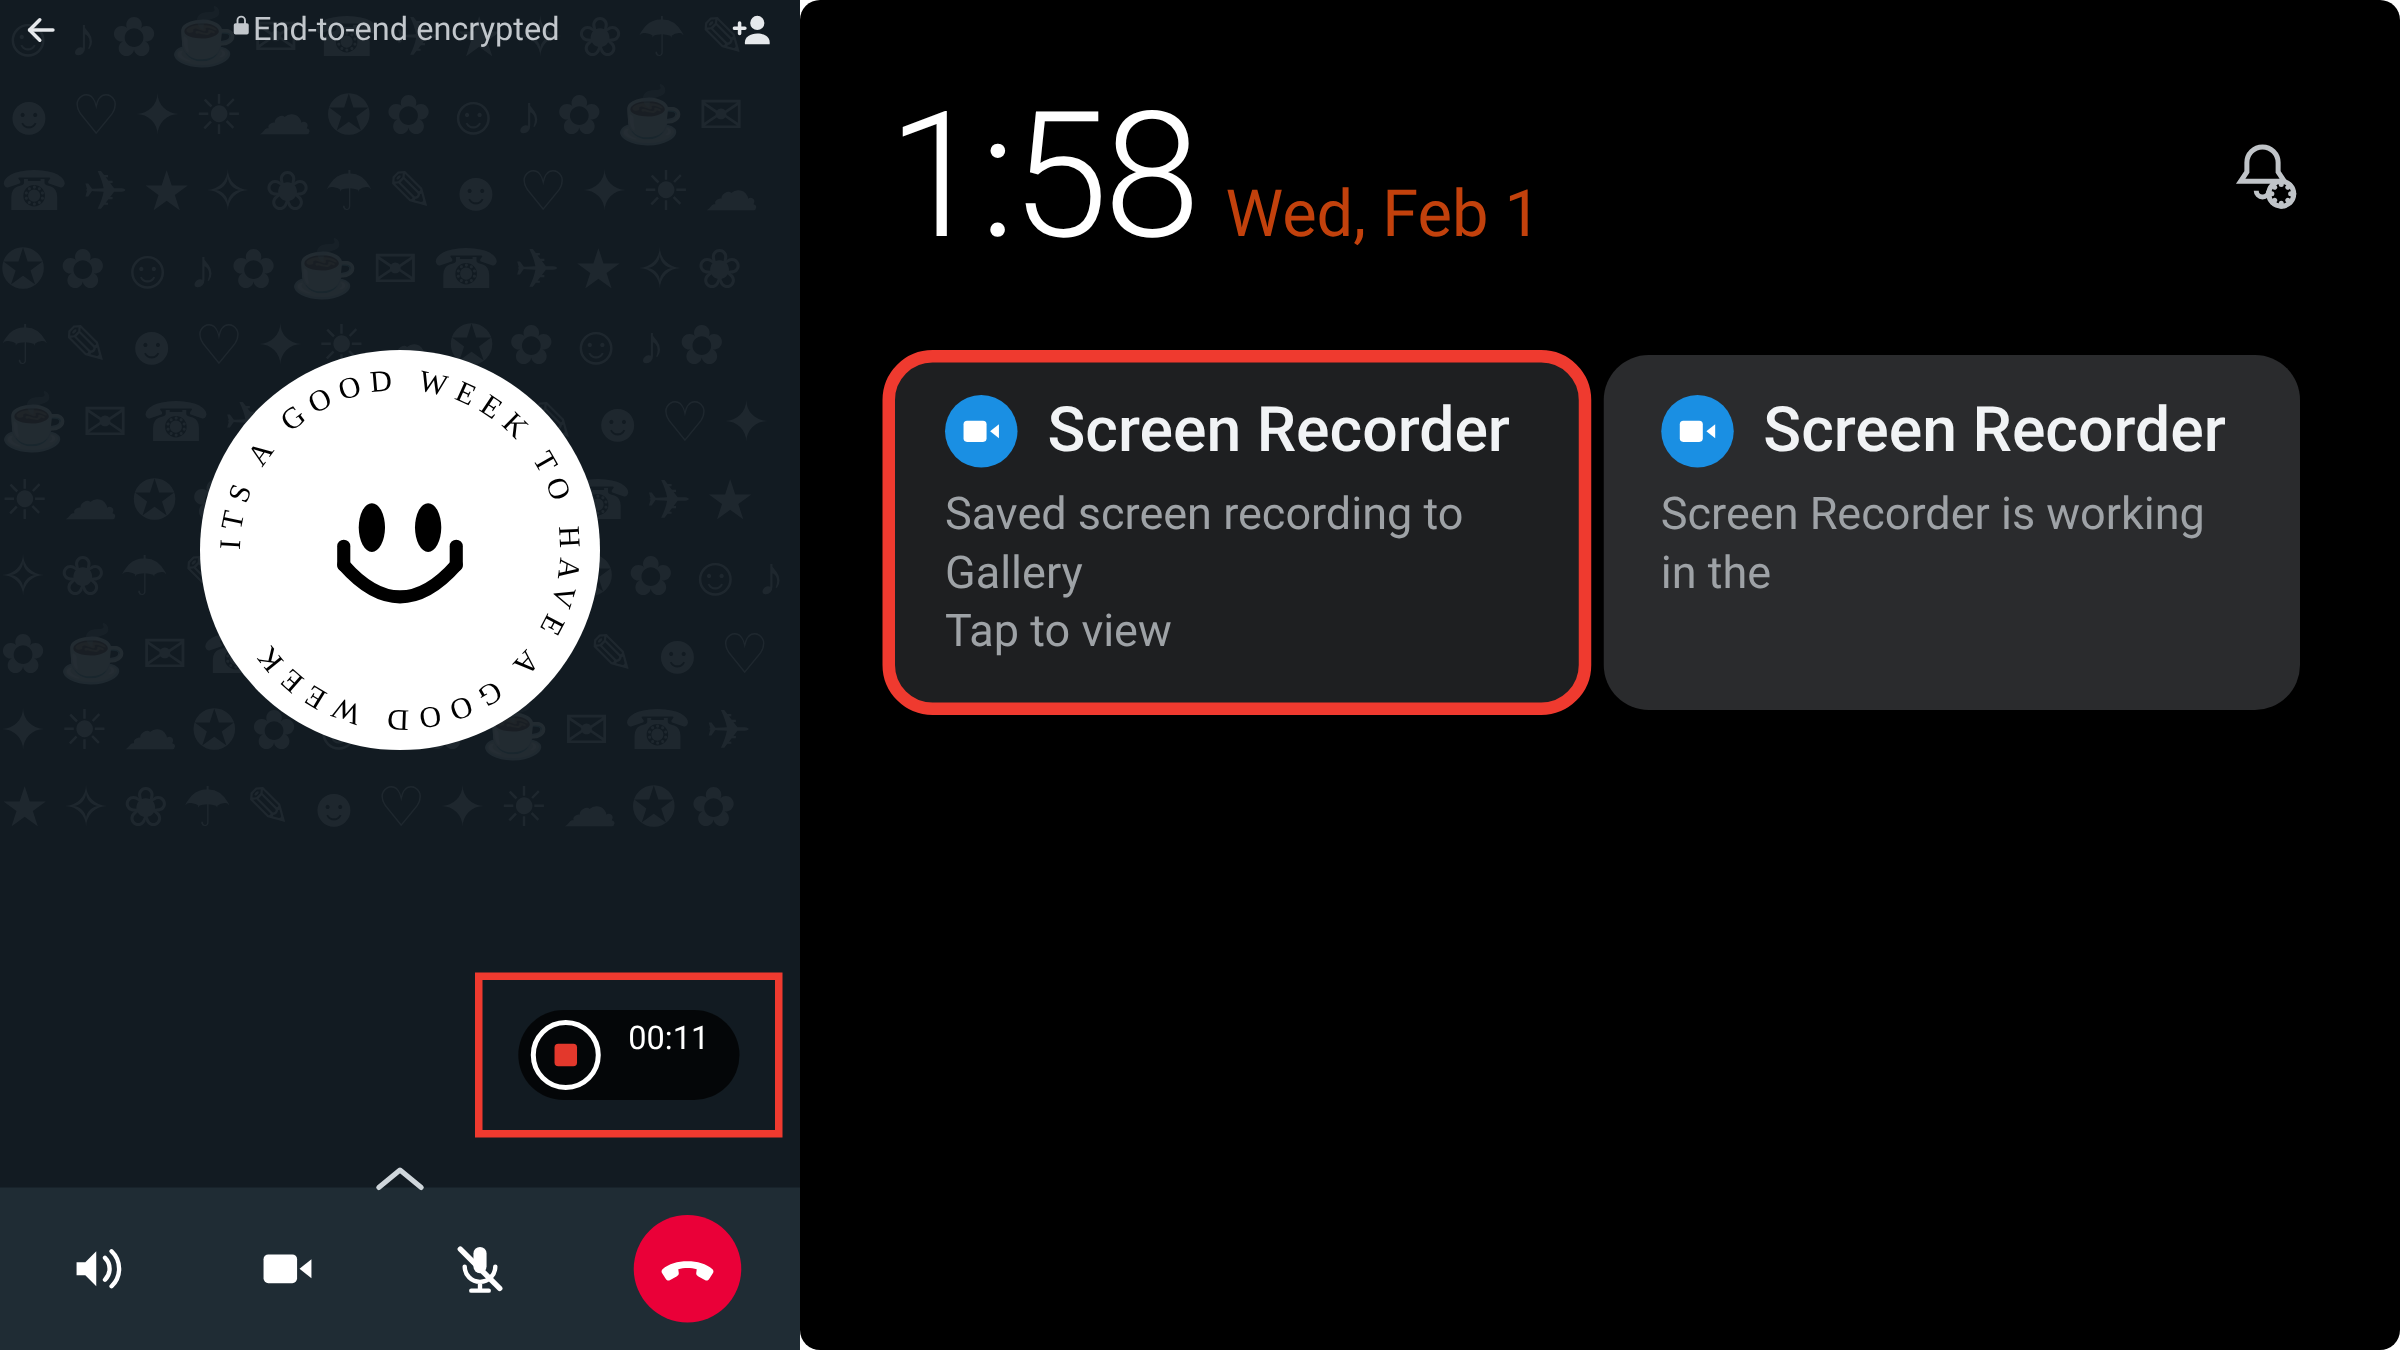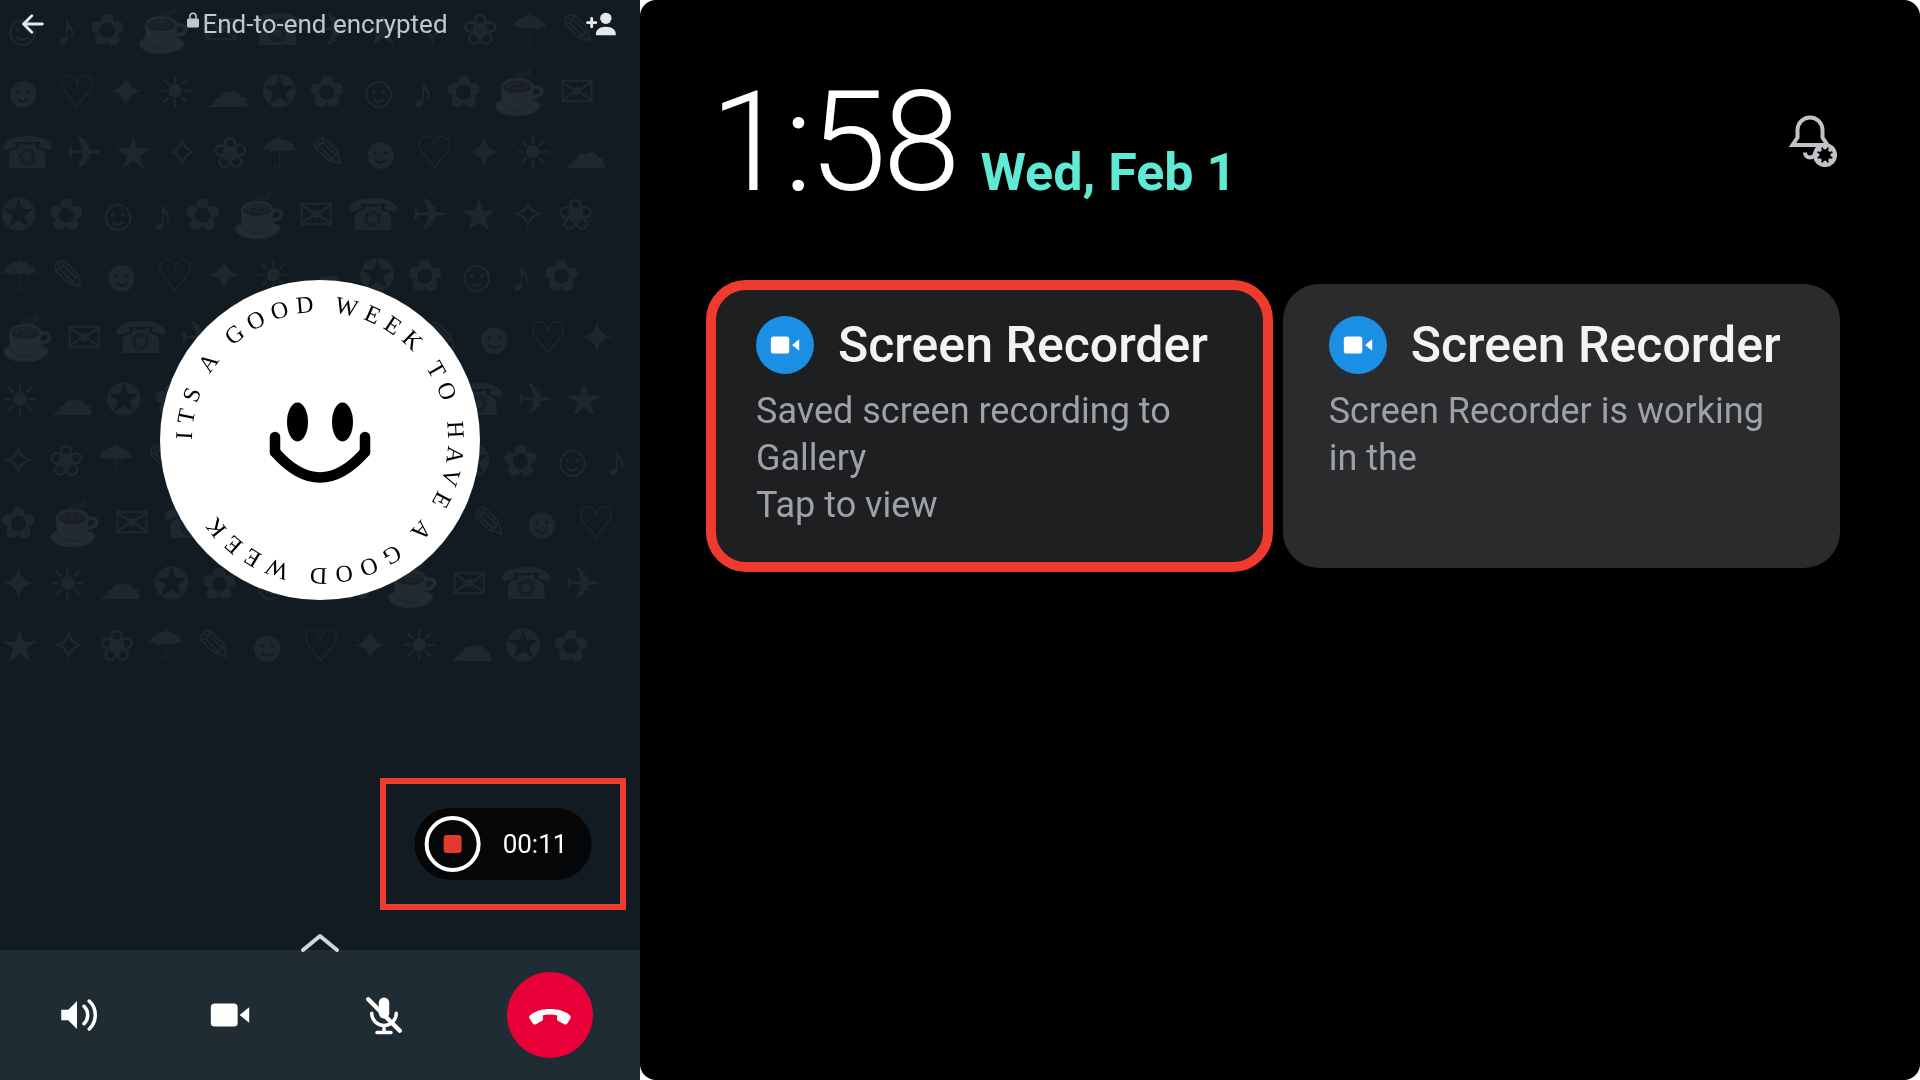--- a/index.html
+++ b/index.html
@@ -99,21 +99,21 @@
     bottom: 170px;
     width: 246px;
     height: 132px;
     border: 6px solid #ef3a2f;
     z-index: 4;
   }
   .rec-pill {
     position: absolute;
     left: 50%; top: 50%;
     transform: translate(-50%, -50%);
-    display: flex; align-items: center; gap: 22px;
+    display: flex; gap: 22px;
     background: rgba(0,0,0,0.75);
     border-radius: 40px;
     padding: 8px 24px 8px 10px;
   }
   .rec-btn {
     width: 56px; height: 56px;
     border-radius: 50%;
     border: 4px solid #fff;
     display: flex; align-items: center; justify-content: center;
   }
@@ -170,22 +170,22 @@
     display: flex; align-items: baseline; gap: 24px;
   }
   .clock {
     font-size: 140px;
     font-weight: 300;
     letter-spacing: -4px;
     color: #fff;
   }
   .date {
     font-size: 52px;
-    color: #5eead4;
-    font-weight: 700;
+    color: #c2410c;
+    font-weight: 400;
   }
   .notif-settings {
     margin-left: auto;
     align-self: center;
     color: #c0c4c8;
     cursor: pointer;
   }
 
   .cards { margin-top: 60px; display: flex; flex-direction: row; gap: 14px; }
   .card {

